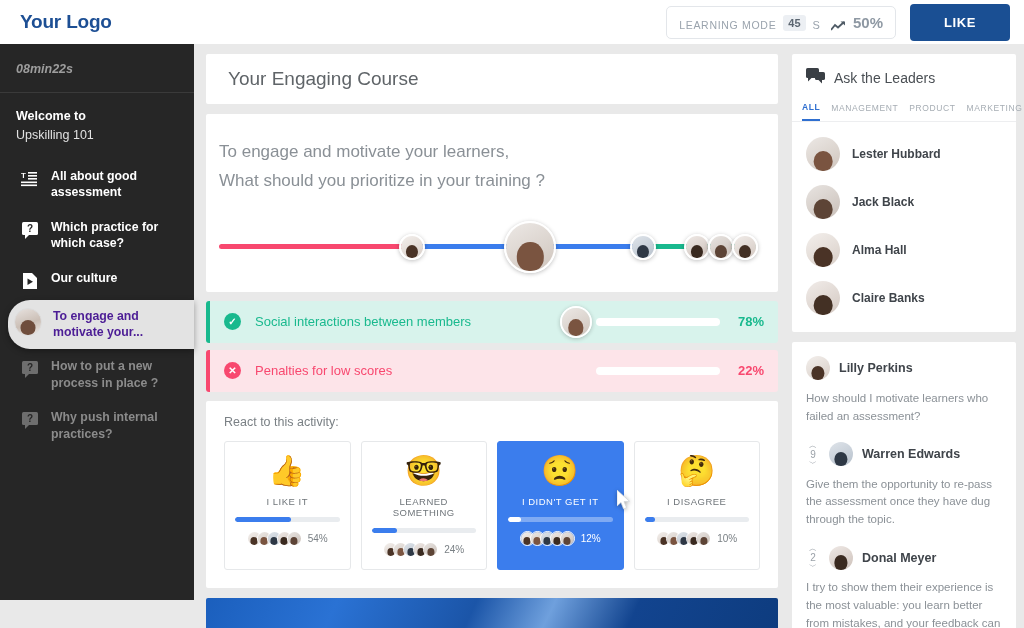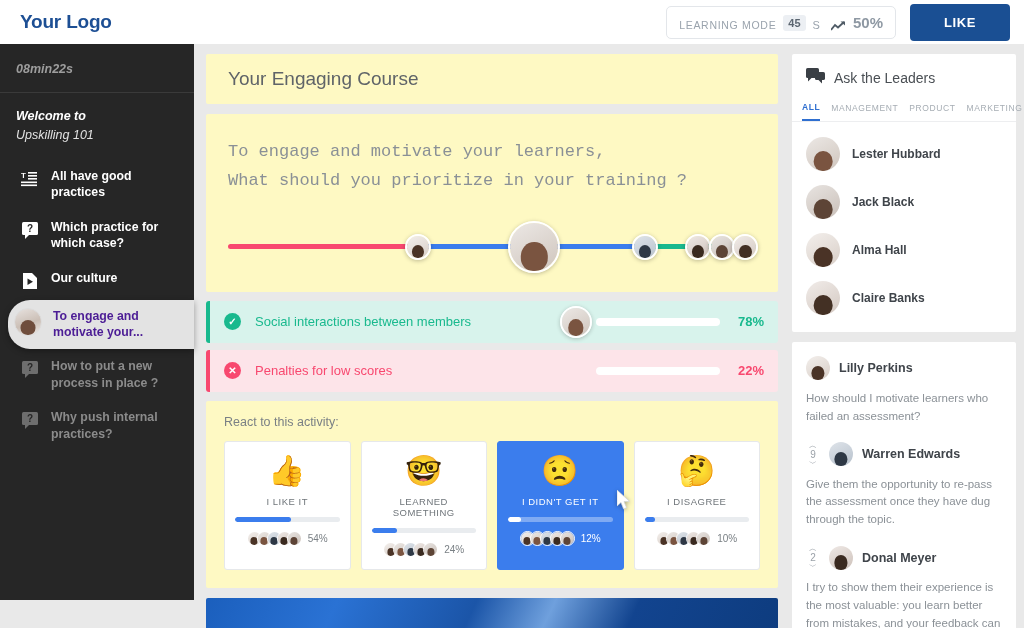--- a/index.html
+++ b/index.html
@@ -39,21 +39,21 @@
 
   
   .sidebar {
     position: absolute; top: 44px; left: 0; width: 194px; height: 556px;
     background: #262626; color: #fff; padding-top: 0;
   }
   .timer {
     font-size: 12.5px; font-style: italic; font-weight: bold; color: #9d9d9d;
     padding: 18px 0 16px 16px; border-bottom: 1px solid #3a3a3a;
   }
-  .welcome { padding: 14px 16px 4px 16px; font-style: italic; }
+  .welcome { padding: 14px 16px 4px 16px; }
   .welcome-small { font-size: 12.5px; font-weight: bold; color: #fff; line-height: 1.5; }
   .welcome-course { font-size: 12.5px; color: #e2e2e2; line-height: 1.5; }
   .nav { margin-top: 10px; }
   .nav-item {
     display: flex; align-items: flex-start; gap: 11px;
     padding: 9px 14px 9px 20px; cursor: pointer; position: relative;
   }
   .nav-item .nav-text { font-size: 12.3px; line-height: 1.35; font-weight: bold; color: #ffffff; }
   .nav-item.dim .nav-text { color: #8b8b8b; font-weight: bold; }
   .nav-ico { flex: 0 0 20px; width: 20px; height: 20px; margin-top: 1px; display: flex; align-items: center; justify-content: center; }
@@ -70,25 +70,25 @@
     position: relative; overflow: hidden; border: 1px solid #ddd;
   }
   .nav-avatar::after {
     content: ''; position: absolute; left: 50%; top: 42%;
     width: 15px; height: 15px; transform: translateX(-50%);
     border-radius: 50% 50% 46% 46%; background: #6f4d3c;
   }
 
   
   .main { position: absolute; top: 44px; left: 194px; width: 592px; height: 584px; padding: 10px 8px 0 12px; }
-  .card { background: #fef9c3; border-radius: 2px; }
+  .card { background: #ffffff; border-radius: 2px; }
   .course-head { height: 50px; display: flex; align-items: center; padding: 0 22px; margin-bottom: 10px; }
   .course-title { font-size: 19px; color: #5f6468; }
 
-  .qcard { padding: 24px 22px 20px 22px; margin-bottom: 9px; font-family: Liberation Mono, monospace; }
+  .qcard { padding: 24px 22px 20px 13px; margin-bottom: 9px; }
   .qtext { font-size: 17px; color: #8a9096; line-height: 1.7; }
 
   
   .timeline { position: relative; height: 56px; margin-top: 20px; }
   .tl-track { position: absolute; top: 28px; left: 0; right: 0; height: 5px; display: flex; border-radius: 3px; overflow: hidden; }
   .tl-seg { height: 5px; }
   .tl-av {
     position: absolute; border-radius: 50%; border: 2.5px solid #fff;
     box-shadow: 0 1px 4px rgba(0,0,0,.25); overflow: hidden;
   }
@@ -229,21 +229,21 @@
         <span class="nav-ico">
           <svg width="18" height="16" viewBox="0 0 18 16">
             <text x="0" y="7" font-size="8" font-weight="bold" fill="#fff" font-family="Liberation Sans, sans-serif">T</text>
             <rect x="7" y="1" width="9" height="1.6" fill="#fff"></rect>
               <rect x="7" y="4" width="9" height="1.6" fill="#fff"></rect>
               <rect x="7" y="7" width="9" height="1.6" fill="#fff"></rect>
             <rect x="0" y="10.5" width="16" height="1.6" fill="#fff"></rect>
               <rect x="0" y="13.5" width="16" height="1.6" fill="#fff"></rect>
           </svg>
         </span>
-        <span class="nav-text">All have good practices</span>
+        <span class="nav-text">All about good assessment</span>
       </div>
 
       <div class="nav-item">
         <span class="nav-ico">
           <svg width="18" height="18" viewBox="0 0 18 18">
               <rect x="1" y="1" width="16" height="13" rx="1.5" fill="#fff"></rect>
               <polygon points="4,14 4,18 8,14" fill="#fff"></polygon>
               <text x="9" y="11" font-size="10" font-weight="bold" fill="#262626" text-anchor="middle" font-family="Liberation Sans, sans-serif">?</text>
             </svg>
         </span>

